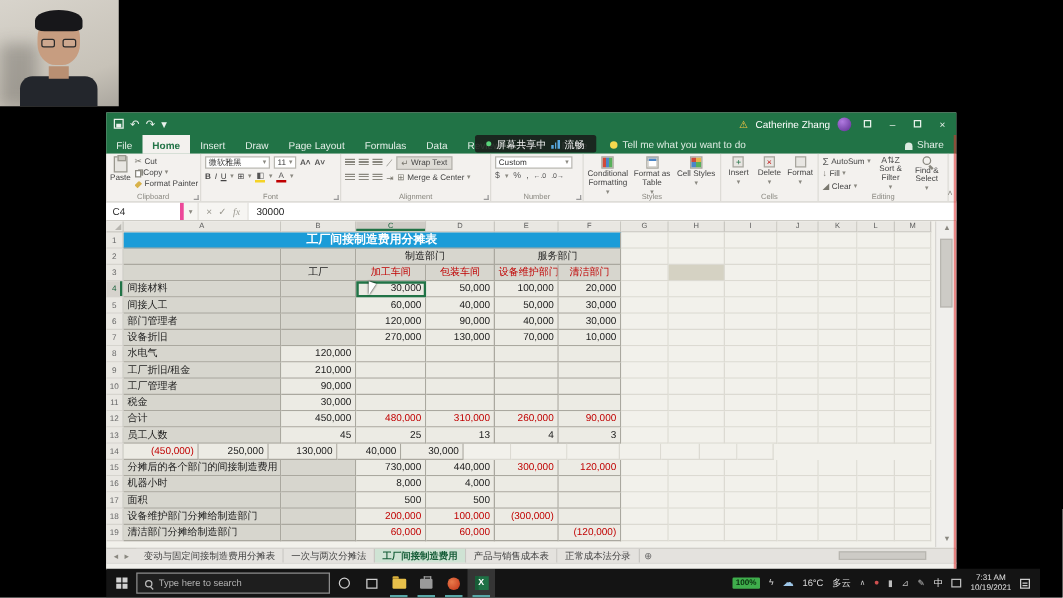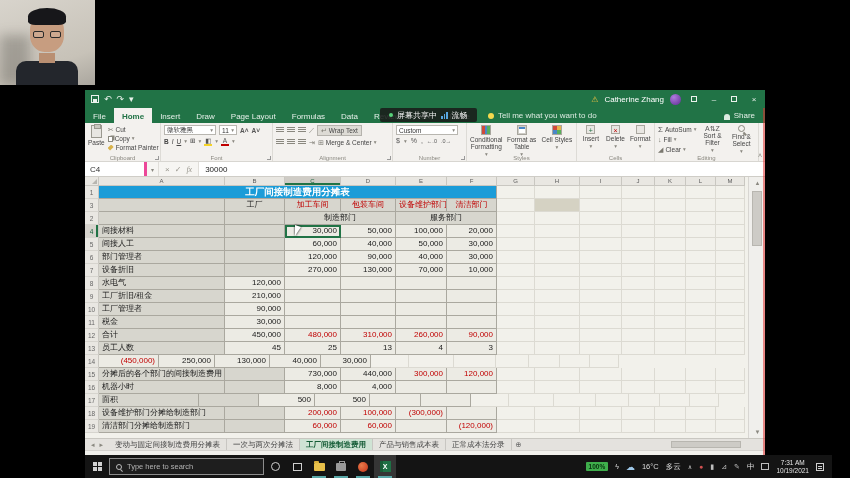--- a/index.html
+++ b/index.html
@@ -411,50 +411,50 @@
             <div class="cell title" style="width: 398px;">工厂间接制造费用分摊表</div>
             <div class="cell out" style="width: 38px;"></div>
             <div class="cell out" style="width: 45px;"></div>
             <div class="cell out" style="width: 42px;"></div>
             <div class="cell out" style="width: 33px;"></div>
             <div class="cell out" style="width: 31px;"></div>
             <div class="cell out" style="width: 30px;"></div>
             <div class="cell out" style="width: 29px;"></div>
           </div>
           <div class="grow">
+            <div class="rn" style="width: 14px;">2</div>
+            <div class="cell hdr" style="width: 126px;"></div>
+            <div class="cell hdr" style="width: 60px;"></div>
+            <div class="cell hdr" style="width: 111px;">制造部门</div>
+            <div class="cell hdr" style="width: 101px;">服务部门</div>
+            <div class="cell out" style="width: 38px;"></div>
+            <div class="cell out" style="width: 45px;"></div>
+            <div class="cell out" style="width: 42px;"></div>
+            <div class="cell out" style="width: 33px;"></div>
+            <div class="cell out" style="width: 31px;"></div>
+            <div class="cell out" style="width: 30px;"></div>
+            <div class="cell out" style="width: 29px;"></div>
+          </div>
+          <div class="grow">
             <div class="rn" style="width: 14px;">3</div>
             <div class="cell hdr" style="width: 126px;"></div>
             <div class="cell hdr" style="width: 60px;">工厂</div>
             <div class="cell hdr red" style="width: 56px;">加工车间</div>
             <div class="cell hdr red" style="width: 55px;">包装车间</div>
             <div class="cell hdr red" style="width: 51px;">设备维护部门</div>
             <div class="cell hdr red" style="width: 50px;">清洁部门</div>
             <div class="cell out" style="width: 38px;"></div>
             <div class="cell out h3fill" style="width: 45px;"></div>
             <div class="cell out" style="width: 42px;"></div>
             <div class="cell out" style="width: 33px;"></div>
             <div class="cell out" style="width: 31px;"></div>
             <div class="cell out" style="width: 30px;"></div>
             <div class="cell out" style="width: 29px;"></div>
           </div>
           <div class="grow">
-            <div class="rn" style="width: 14px;">2</div>
-            <div class="cell hdr" style="width: 126px;"></div>
-            <div class="cell hdr" style="width: 60px;"></div>
-            <div class="cell hdr" style="width: 111px;">制造部门</div>
-            <div class="cell hdr" style="width: 101px;">服务部门</div>
-            <div class="cell out" style="width: 38px;"></div>
-            <div class="cell out" style="width: 45px;"></div>
-            <div class="cell out" style="width: 42px;"></div>
-            <div class="cell out" style="width: 33px;"></div>
-            <div class="cell out" style="width: 31px;"></div>
-            <div class="cell out" style="width: 30px;"></div>
-            <div class="cell out" style="width: 29px;"></div>
-          </div>
-          <div class="grow">
             <div class="rn rnsel" style="width: 14px;">4</div>
             <div class="cell lab" style="width: 126px;">间接材料</div>
             <div class="cell gcell" style="width: 60px;"></div>
             <div class="cell val sel" style="width: 56px;">30,000</div>
             <div class="cell val" style="width: 55px;">50,000</div>
             <div class="cell val" style="width: 51px;">100,000</div>
             <div class="cell val" style="width: 50px;">20,000</div>
             <div class="cell out" style="width: 38px;"></div>
             <div class="cell out" style="width: 45px;"></div>
             <div class="cell out" style="width: 42px;"></div>
@@ -649,21 +649,21 @@
             <div class="cell out" style="width: 38px;"></div>
             <div class="cell out" style="width: 45px;"></div>
             <div class="cell out" style="width: 42px;"></div>
             <div class="cell out" style="width: 33px;"></div>
             <div class="cell out" style="width: 31px;"></div>
             <div class="cell out" style="width: 30px;"></div>
             <div class="cell out" style="width: 29px;"></div>
           </div>
           <div class="grow">
             <div class="rn" style="width: 14px;">17</div>
-            <div class="cell lab" style="width: 100px;">面积</div>
+            <div class="cell lab" style="width: 126px;">面积</div>
             <div class="cell gcell" style="width: 60px;"></div>
             <div class="cell val" style="width: 56px;">500</div>
             <div class="cell val" style="width: 55px;">500</div>
             <div class="cell val" style="width: 51px;"></div>
             <div class="cell val" style="width: 50px;"></div>
             <div class="cell out" style="width: 38px;"></div>
             <div class="cell out" style="width: 45px;"></div>
             <div class="cell out" style="width: 42px;"></div>
             <div class="cell out" style="width: 33px;"></div>
             <div class="cell out" style="width: 31px;"></div>

